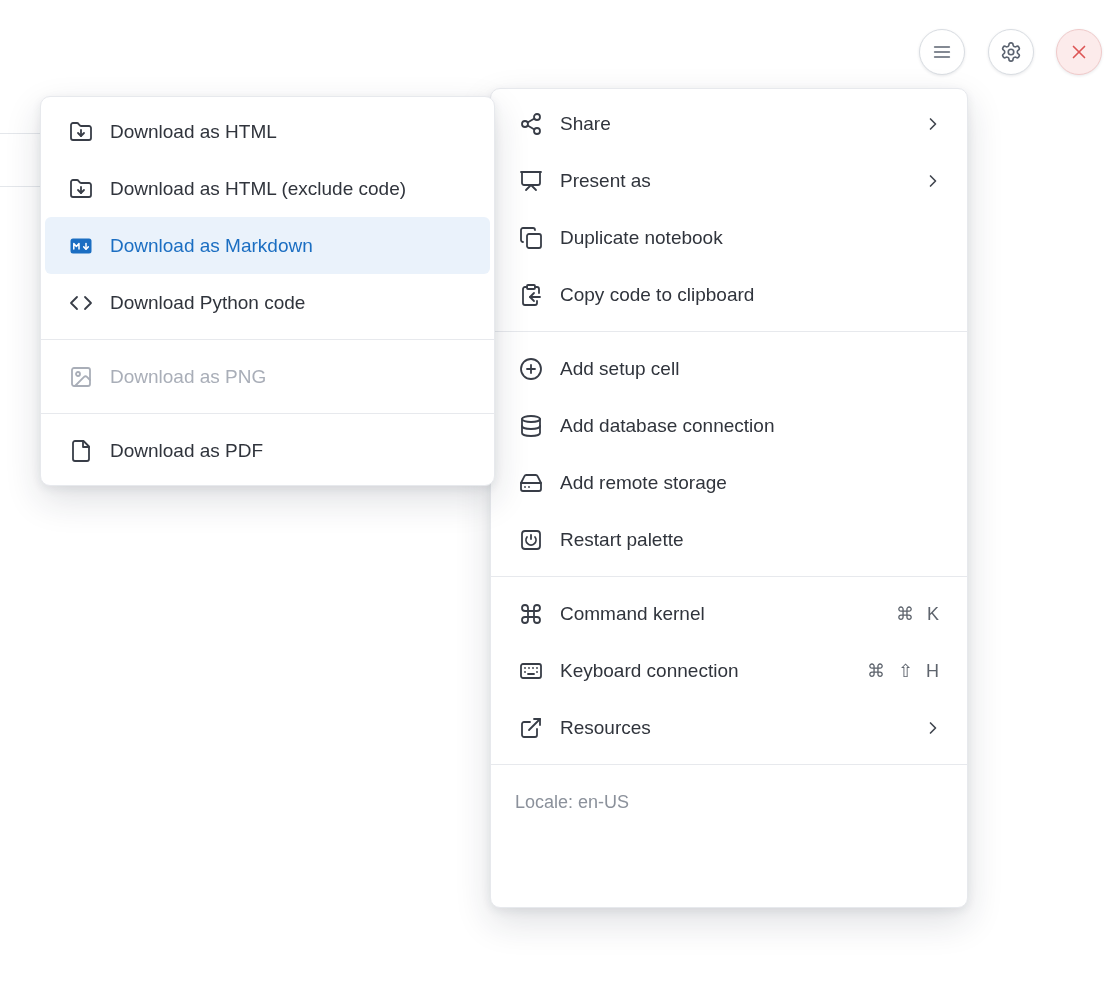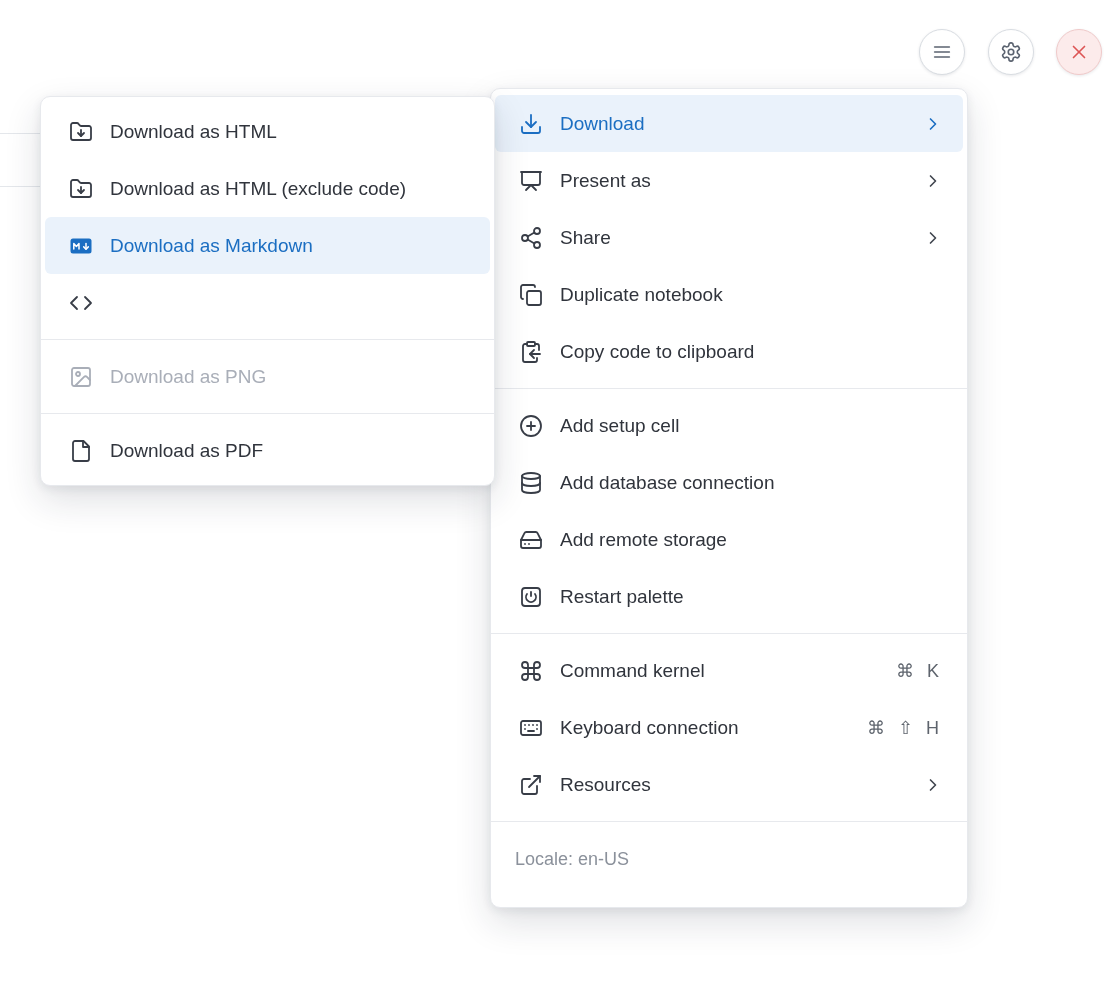--- a/index.html
+++ b/index.html
@@ -94,63 +94,48 @@
   <span>
     <svg width="22" height="22" viewBox="0 0 24 24" fill="none" stroke="currentColor" stroke-width="1.8" stroke-linecap="round" stroke-linejoin="round">
         <line x1="18" y1="6" x2="6" y2="18"></line>
         <line x1="6" y1="6" x2="18" y2="18"></line>
       </svg>
   </span>
 </button>
 
 <div class="panel main-menu">
 
-  <div class="menu-item active">
-    <span class="mi-icon">
-      <svg width="24" height="24" viewBox="0 0 24 24" fill="none" stroke="currentColor" stroke-width="1.8" stroke-linecap="round" stroke-linejoin="round">
-          <path d="M21 15v4a2 2 0 0 1-2 2H5a2 2 0 0 1-2-2v-4"></path>
-          <polyline points="7 10 12 15 17 10"></polyline>
-          <line x1="12" y1="15" x2="12" y2="3"></line>
-        </svg>
-    </span>
-    <span class="mi-label">Download</span>
-    <span class="mi-end">
-      <svg width="20" height="20" viewBox="0 0 24 24" fill="none" stroke="currentColor" stroke-width="2" stroke-linecap="round" stroke-linejoin="round">
-          <polyline points="9 18 15 12 9 6"></polyline>
-        </svg>
-    </span>
-  </div>
-
-  <div class="menu-item">
-    <span class="mi-icon">
-      <svg width="24" height="24" viewBox="0 0 24 24" fill="none" stroke="currentColor" stroke-width="1.8" stroke-linecap="round" stroke-linejoin="round">
-          <path d="M2 3h20"></path>
-          <path d="M21 3v11a2 2 0 0 1-2 2H5a2 2 0 0 1-2-2V3"></path>
-          <path d="m7 21 5-5 5 5"></path>
-        </svg>
-    </span>
-    <span class="mi-label">Present as</span>
-    <span class="mi-end">
-      <svg width="20" height="20" viewBox="0 0 24 24" fill="none" stroke="currentColor" stroke-width="2" stroke-linecap="round" stroke-linejoin="round">
-          <polyline points="9 18 15 12 9 6"></polyline>
-        </svg>
-    </span>
-  </div>
 
   <div class="menu-item">
     <span class="mi-icon">
       <svg width="24" height="24" viewBox="0 0 24 24" fill="none" stroke="currentColor" stroke-width="1.8" stroke-linecap="round" stroke-linejoin="round">
           <circle cx="18" cy="5" r="3"></circle>
           <circle cx="6" cy="12" r="3"></circle>
           <circle cx="18" cy="19" r="3"></circle>
           <line x1="8.59" y1="13.51" x2="15.42" y2="17.49"></line>
           <line x1="15.41" y1="6.51" x2="8.59" y2="10.49"></line>
         </svg>
     </span>
     <span class="mi-label">Share</span>
+    <span class="mi-end">
+      <svg width="20" height="20" viewBox="0 0 24 24" fill="none" stroke="currentColor" stroke-width="2" stroke-linecap="round" stroke-linejoin="round">
+          <polyline points="9 18 15 12 9 6"></polyline>
+        </svg>
+    </span>
+  </div>
+
+  <div class="menu-item">
+    <span class="mi-icon">
+      <svg width="24" height="24" viewBox="0 0 24 24" fill="none" stroke="currentColor" stroke-width="1.8" stroke-linecap="round" stroke-linejoin="round">
+          <path d="M2 3h20"></path>
+          <path d="M21 3v11a2 2 0 0 1-2 2H5a2 2 0 0 1-2-2V3"></path>
+          <path d="m7 21 5-5 5 5"></path>
+        </svg>
+    </span>
+    <span class="mi-label">Present as</span>
     <span class="mi-end">
       <svg width="20" height="20" viewBox="0 0 24 24" fill="none" stroke="currentColor" stroke-width="2" stroke-linecap="round" stroke-linejoin="round">
           <polyline points="9 18 15 12 9 6"></polyline>
         </svg>
     </span>
   </div>
 
   <div class="menu-item">
     <span class="mi-icon">
       <svg width="24" height="24" viewBox="0 0 24 24" fill="none" stroke="currentColor" stroke-width="1.8" stroke-linecap="round" stroke-linejoin="round">
@@ -310,20 +295,21 @@
     <span class="mi-label">Download as Markdown</span>
   </div>
 
   <div class="menu-item">
     <span class="mi-icon">
       <svg width="24" height="24" viewBox="0 0 24 24" fill="none" stroke="currentColor" stroke-width="1.8" stroke-linecap="round" stroke-linejoin="round">
           <polyline points="16 18 22 12 16 6"></polyline>
           <polyline points="8 6 2 12 8 18"></polyline>
         </svg>
     </span>
+    <span class="mi-label">Download Python code</span>
   </div>
 
   <div class="separator"></div>
 
   <div class="menu-item disabled">
     <span class="mi-icon">
       <svg width="24" height="24" viewBox="0 0 24 24" fill="none" stroke="currentColor" stroke-width="1.8" stroke-linecap="round" stroke-linejoin="round">
           <rect x="3" y="3" width="18" height="18" rx="2"></rect>
           <circle cx="9" cy="9" r="2"></circle>
           <path d="m21 15-3.086-3.086a2 2 0 0 0-2.828 0L6 21"></path>

